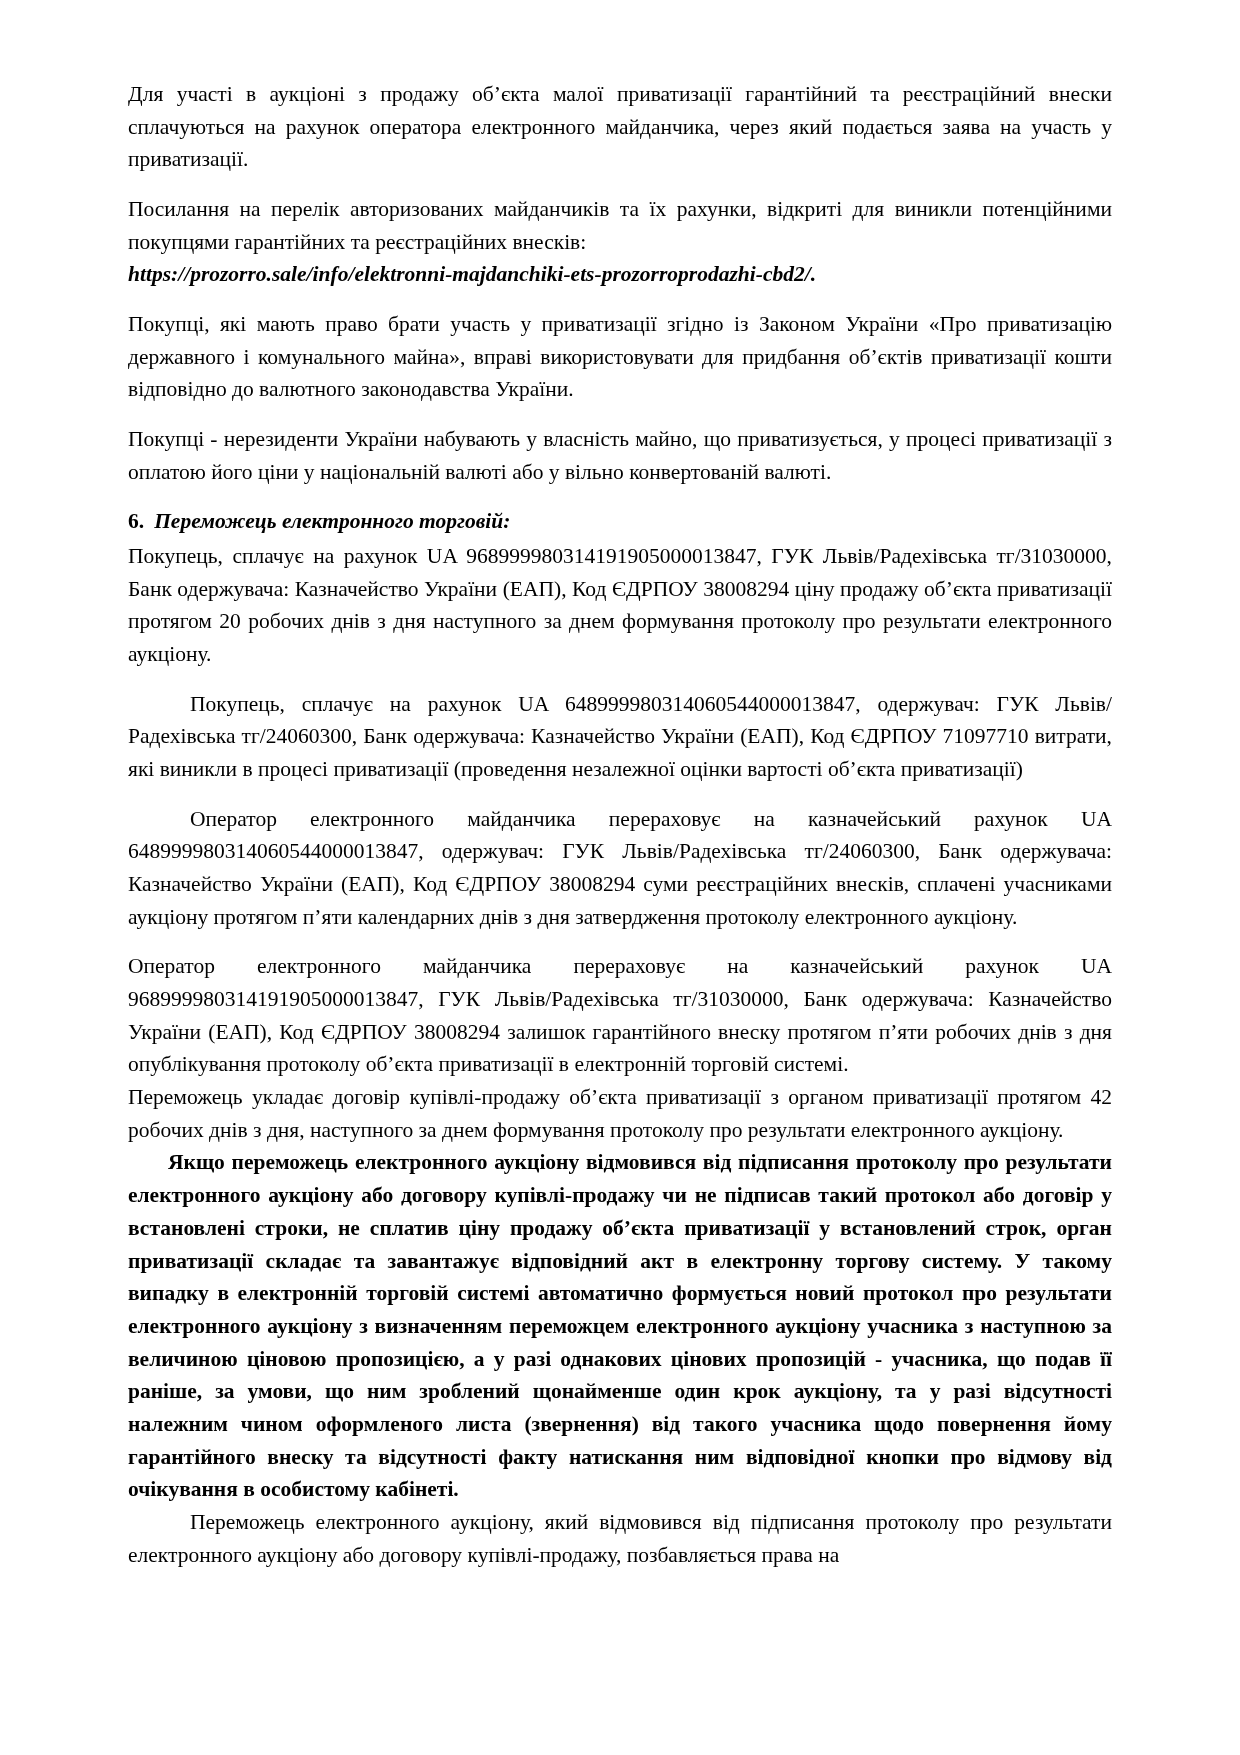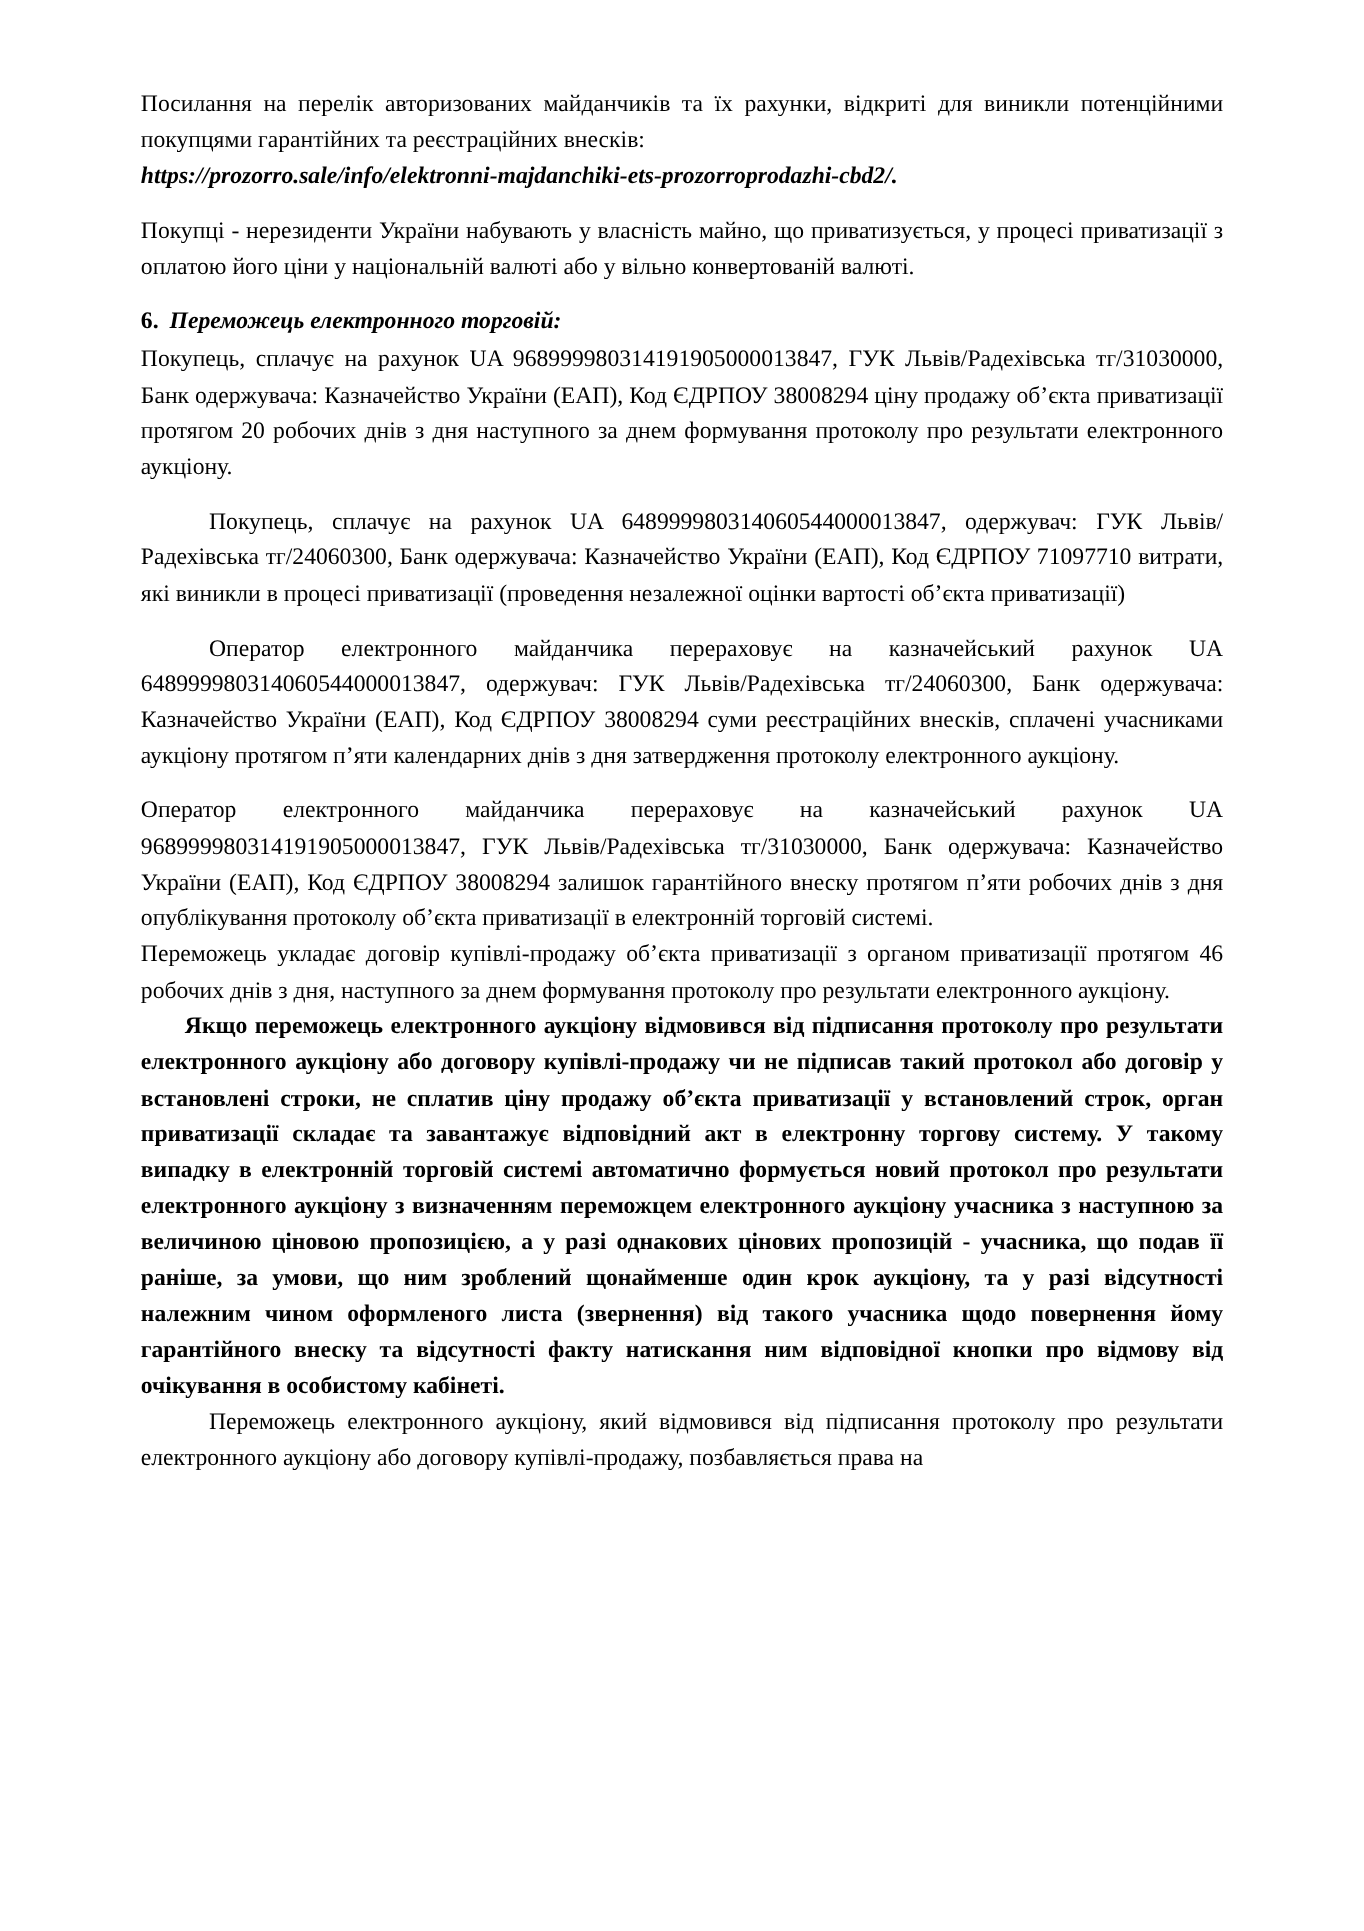--- a/index.html
+++ b/index.html
@@ -59,40 +59,42 @@
     align-items: baseline;
     gap: 10px;
   }
 </style>
 </head>
 <body>
 
 <div class="page">
   <div class="doc-body">
 
+    <p>Для участі в аукціоні з продажу об’єкта малої приватизації гарантійний та реєстраційний внески сплачуються на рахунок оператора електронного майданчика, через який подається заява на участь у приватизації.</p>
 
     <p style="margin-bottom:0;">Посилання на перелік авторизованих майданчиків та їх рахунки, відкриті для виникли потенційними покупцями гарантійних та реєстраційних внесків:</p>
     <p class="link-bold-italic" style="text-align:left;">https://prozorro.sale/info/elektronni-majdanchiki-ets-prozorroprodazhi-cbd2/.</p>
 
+    <p>Покупці, які мають право брати участь у приватизації згідно із Законом України «Про приватизацію державного і комунального майна», вправі використовувати для придбання об’єктів приватизації кошти відповідно до валютного законодавства України.</p>
 
     <p>Покупці - нерезиденти України набувають у власність майно, що приватизується, у процесі приватизації з оплатою його ціни у національній валюті або у вільно конвертованій валюті.</p>
 
     <div class="section-heading heading-row">
       <span class="num">6.</span>
       <span>Переможець електронного торговій:</span>
     </div>
 
     <p class="tight">Покупець, сплачує на рахунок  UA 968999980314191905000013847, ГУК Львів/Радехівська тг/31030000, Банк одержувача: Казначейство України (ЕАП), Код ЄДРПОУ 38008294 ціну продажу об’єкта приватизації протягом 20 робочих днів з дня наступного за днем формування протоколу про результати електронного аукціону.</p>
 
     <p class="indent" style="margin-top:17px;">Покупець, сплачує на рахунок  UA 648999980314060544000013847, одержувач: ГУК Львів/Радехівська тг/24060300, Банк одержувача: Казначейство України (ЕАП), Код ЄДРПОУ 71097710 витрати, які виникли в процесі приватизації (проведення незалежної оцінки вартості об’єкта приватизації)</p>
 
     <p class="indent" style="margin-top:17px;">Оператор електронного майданчика перераховує на казначейський рахунок UA 648999980314060544000013847, одержувач: ГУК Львів/Радехівська тг/24060300, Банк одержувача: Казначейство України (ЕАП), Код ЄДРПОУ 38008294  суми реєстраційних внесків, сплачені учасниками аукціону протягом п’яти календарних днів з дня затвердження протоколу електронного аукціону.</p>
 
     <p style="margin-top:17px; margin-bottom:0;">Оператор електронного майданчика перераховує на казначейський рахунок UA 968999980314191905000013847, ГУК Львів/Радехівська тг/31030000, Банк одержувача: Казначейство України (ЕАП), Код ЄДРПОУ 38008294  залишок гарантійного внеску протягом п’яти робочих днів з дня опублікування протоколу об’єкта приватизації в електронній торговій системі.</p>
 
-    <p class="tight">Переможець укладає договір купівлі-продажу об’єкта приватизації з органом приватизації протягом 46 робочих днів з дня, наступного за днем формування протоколу про результати електронного аукціону.</p>
+    <p class="tight">Переможець укладає договір купівлі-продажу об’єкта приватизації з органом приватизації протягом 42 робочих днів з дня, наступного за днем формування протоколу про результати електронного аукціону.</p>
 
     <p class="indent-sm tight">Якщо переможець електронного аукціону відмовився від підписання протоколу про результати електронного аукціону або договору купівлі-продажу чи не підписав такий протокол або договір у встановлені строки, не сплатив ціну продажу об’єкта приватизації у встановлений строк, орган приватизації складає та завантажує відповідний акт в електронну торгову систему. У такому випадку в електронній торговій системі автоматично формується новий протокол про результати електронного аукціону з визначенням переможцем електронного аукціону учасника з наступною за величиною ціновою пропозицією, а у разі однакових цінових пропозицій - учасника, що подав її раніше, за умови, що ним зроблений щонайменше один крок аукціону, та у разі відсутності належним чином оформленого листа (звернення) від такого учасника щодо повернення йому гарантійного внеску та відсутності факту натискання ним відповідної кнопки про відмову від очікування в особистому кабінеті.</p>
 
     <p class="indent tight">Переможець електронного аукціону, який відмовився від підписання протоколу про результати електронного аукціону або договору купівлі-продажу, позбавляється права на</p>
 
   </div>
 </div>
 
 </body></html>

